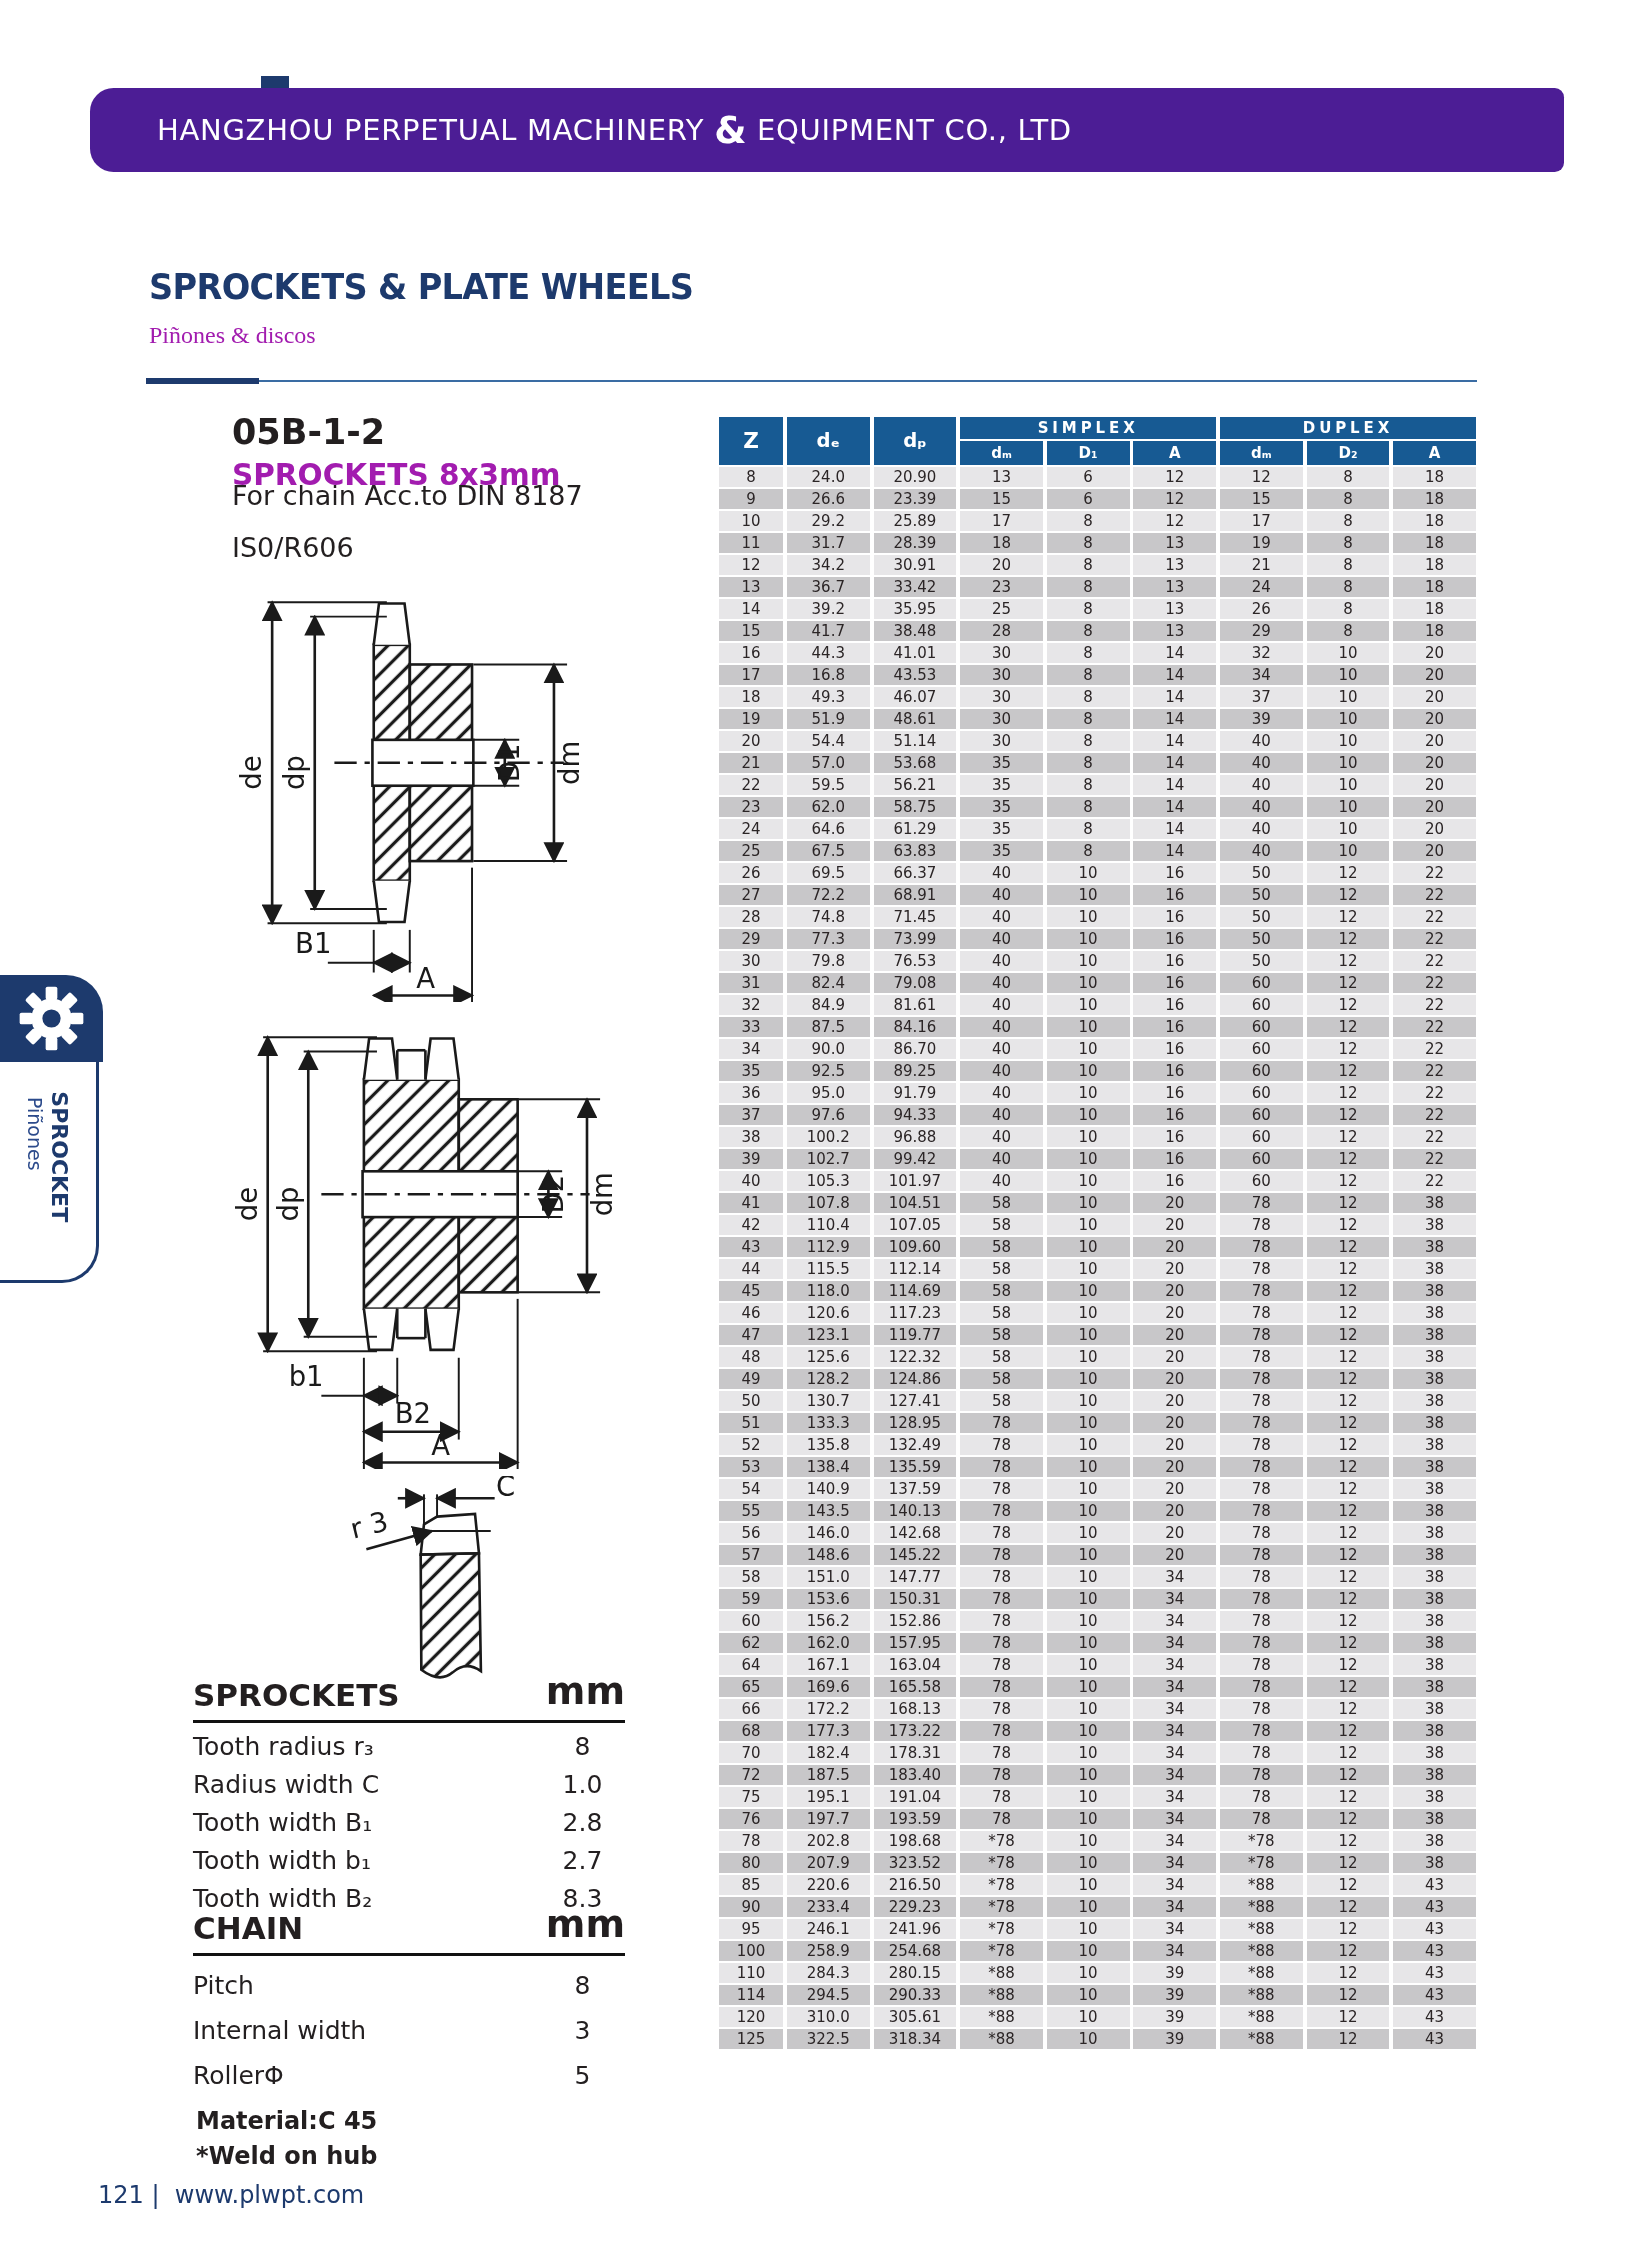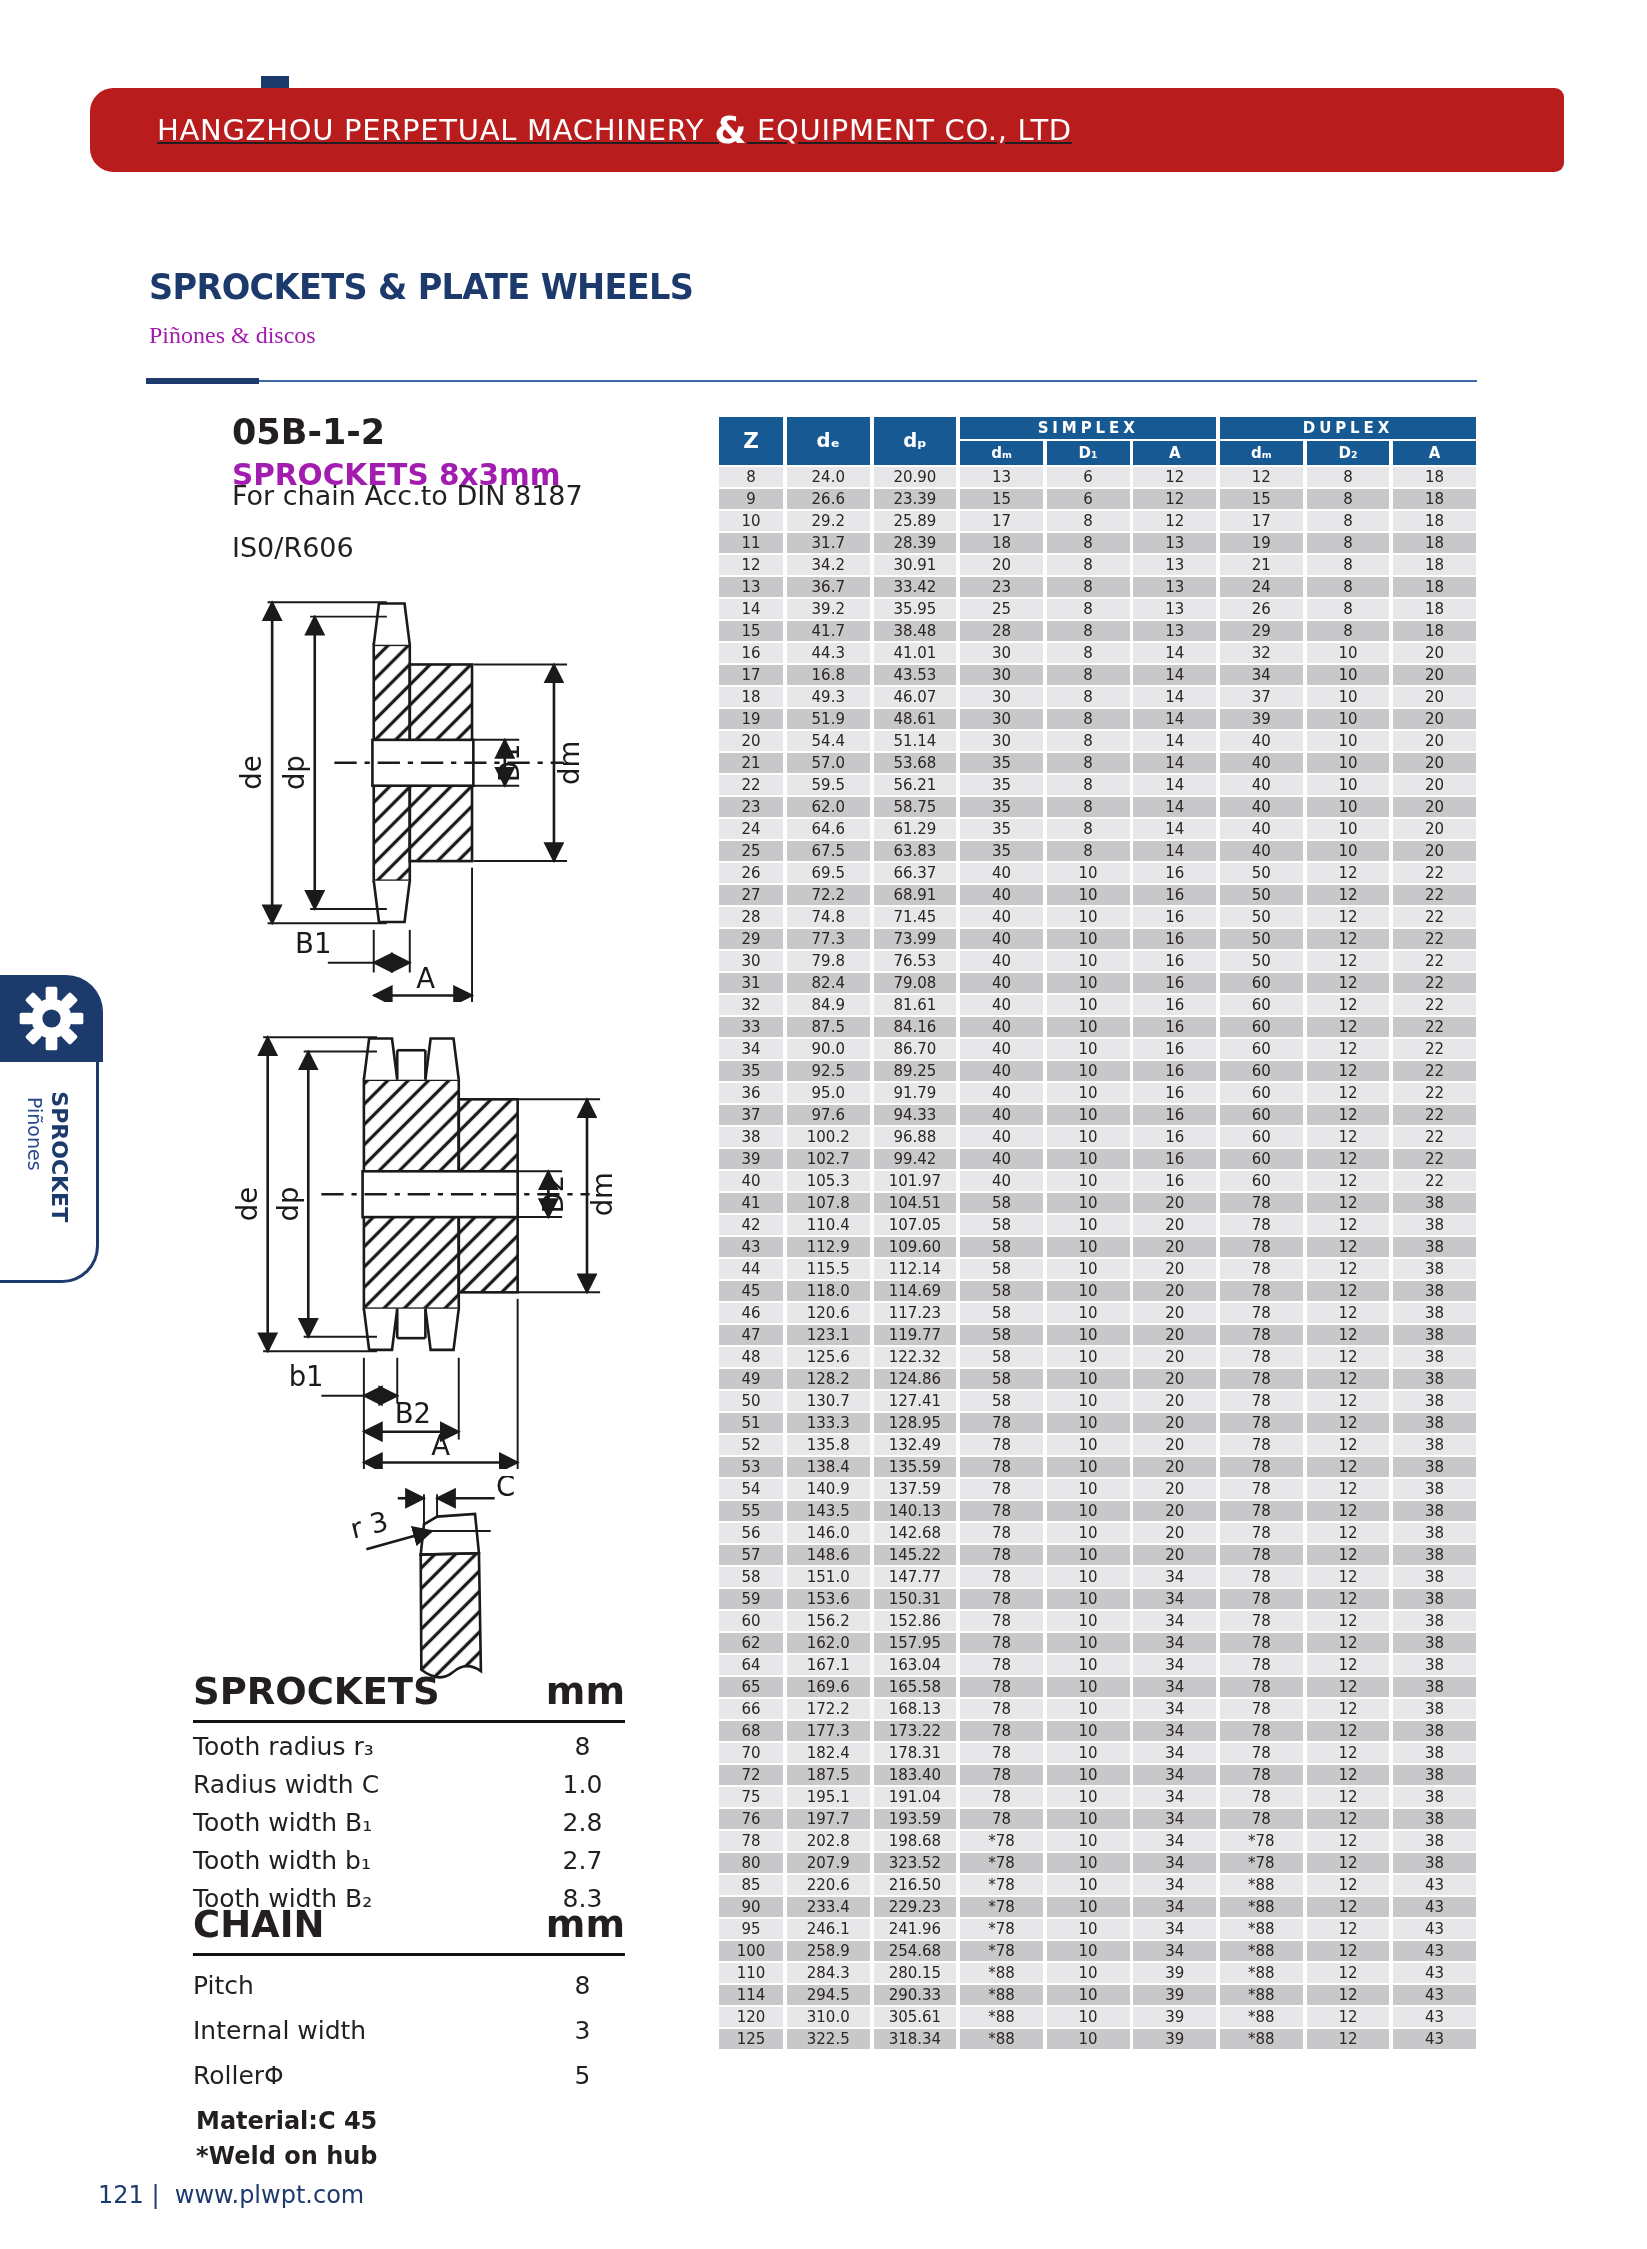--- a/index.html
+++ b/index.html
@@ -1,21 +1,21 @@
 <!DOCTYPE html>
 <html style="font-size:10.5px"><head>
 <meta charset="utf-8">
 <style>
   html,body{margin:0;padding:0;background:#ffffff;}
   .page{position:relative;width:1647px;height:2250px;background:#fff;overflow:hidden;
         font-family:"DejaVu Sans",sans-serif;color:#221e1f;}
   
   .navy-chip{position:absolute;left:261px;top:76px;width:27.5px;height:17px;background:#1d3a6d;}
-  .green-bar{position:absolute;left:90px;top:88px;width:1474px;height:84px;background:#b91c1c;
-             border-radius:23.6px 9.2px 9.2px 23.6px;display:flex;align-items:center;text-decoration:underline;}
+  .green-bar{position:absolute;left:90px;top:88px;width:1474px;height:84px;background:#4c1d95;
+             border-radius:23.6px 9.2px 9.2px 23.6px;display:flex;align-items:center;}
   .co-name{color:#fff;font-size:29px;letter-spacing:0.7px;padding-left:67px;white-space:pre;}
   .co-name .amp{font-size:37px;font-weight:bold;vertical-align:-2.6px;}
   
   .sec-title{position:absolute;left:149px;top:267px;font-size:35px;font-weight:bold;color:#1d3a6d;
              letter-spacing:-0.7px;transform:scaleX(.96);transform-origin:left;}
   .sec-sub{position:absolute;left:149px;top:322px;font-size:24px;color:#a21caf;font-family:Liberation Serif, serif;}
   .rule-dark{position:absolute;left:146px;top:378px;width:113px;height:5.9px;background:#1d3a6d;}
   .rule-line{position:absolute;left:259px;top:380px;width:1218px;height:2px;background:#3a6ca3;}
   
   .prod-code{position:absolute;left:232px;top:412px;font-size:35px;font-weight:bold;color:#231f20;}
@@ -32,21 +32,21 @@
   .tab-body{position:absolute;left:0;top:87px;width:96px;height:218px;background:#fff;
             border:3.9px solid #1d3a6d;border-left:none;border-top:none;border-radius:0 0 37px 0;}
   .tab-text{position:absolute;left:5.2px;top:134px;width:85px;text-align:center;
             transform:rotate(90deg);transform-origin:center;white-space:nowrap;}
   .tab-text .l1{font-size:22px;font-weight:bold;color:#1d3a6d;display:block;line-height:26px;}
   .tab-text .l2{font-size:19px;color:#2b4a8b;display:block;line-height:23.6px;}
   
   .spec{position:absolute;left:193px;width:432px;}
   .spec-head{display:flex;justify-content:space-between;align-items:flex-end;
              border-bottom:3.9px solid #111;padding-bottom:6.5px;}
-  .spec-title{font-size:37px;font-weight:bold;color:#231f20;}
+  .spec-title{font-size:31px;font-weight:bold;color:#231f20;}
   .spec-unit{font-size:38px;font-weight:bold;color:#231f20;}
   .spec-row{display:flex;justify-content:space-between;font-size:25px;color:#231f20;margin-top:9.2px;gap:16px;}
   .spec-row .spec-val{width:85px;text-align:center;}
   .note{position:absolute;left:196px;font-size:24px;font-weight:bold;color:#231f20;}
   
   .dtable{position:absolute;left:719px;top:417px;width:757px;}
   .thead{display:grid;grid-template-columns:64px repeat(8,1fr);grid-template-rows:21.6px 24px;
          gap:2px 3.9px;}
   .th{background:#175a93;color:#fff;display:flex;align-items:center;justify-content:center;
       font-weight:bold;}

